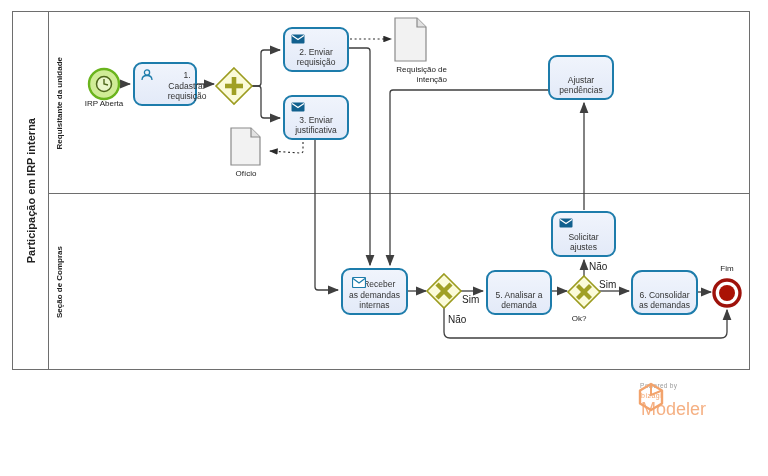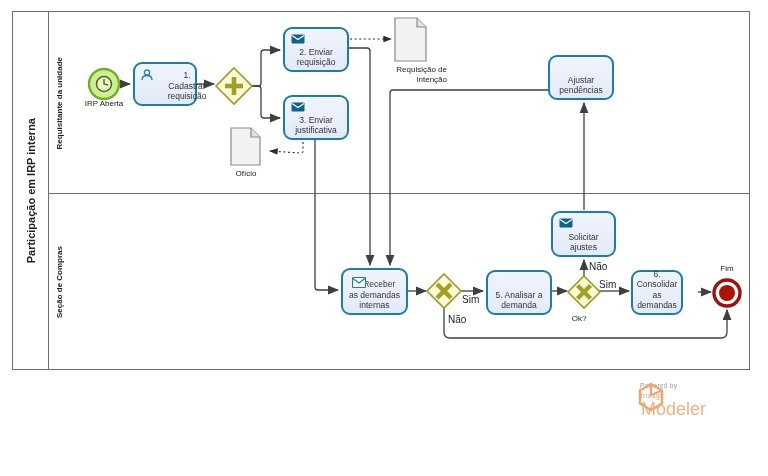--- a/index.html
+++ b/index.html
@@ -184,21 +184,21 @@
     <polygon points="19,3 35,19 19,35 3,19" fill="#fbfbd9" stroke="#9c9c20" stroke-width="1.6"></polygon>
     <g stroke="#a0a025" stroke-width="4.2">
       <line x1="12.5" y1="12.5" x2="25.5" y2="25.5"></line>
       <line x1="25.5" y1="12.5" x2="12.5" y2="25.5"></line>
     </g>
   </svg>
   <div class="node-label" style="left:564px;top:314px;width:30px;">Ok?</div>
   <div class="flow-label" style="left:599px;top:279px;">Sim</div>
   <div class="flow-label" style="left:589px;top:261px;">Não</div>
 
-  <div class="task" style="left:631px;top:270px;width:52px;height:45px;">
+  <div class="task" style="left:631px;top:270px;width:67px;height:45px;border-radius:11px;">
     <span class="lbl">6. Consolidar
 as demandas</span>
   </div>
 
   <svg width="34" height="34" style="left:710px;top:276px;">
     <circle cx="17" cy="17" r="13" fill="#ffffff" stroke="#9e120b" stroke-width="3.4"></circle>
     <circle cx="17" cy="17" r="8" fill="#aa1205"></circle>
   </svg>
   <div class="node-label" style="left:713px;top:264px;width:28px;">Fim</div>
 

